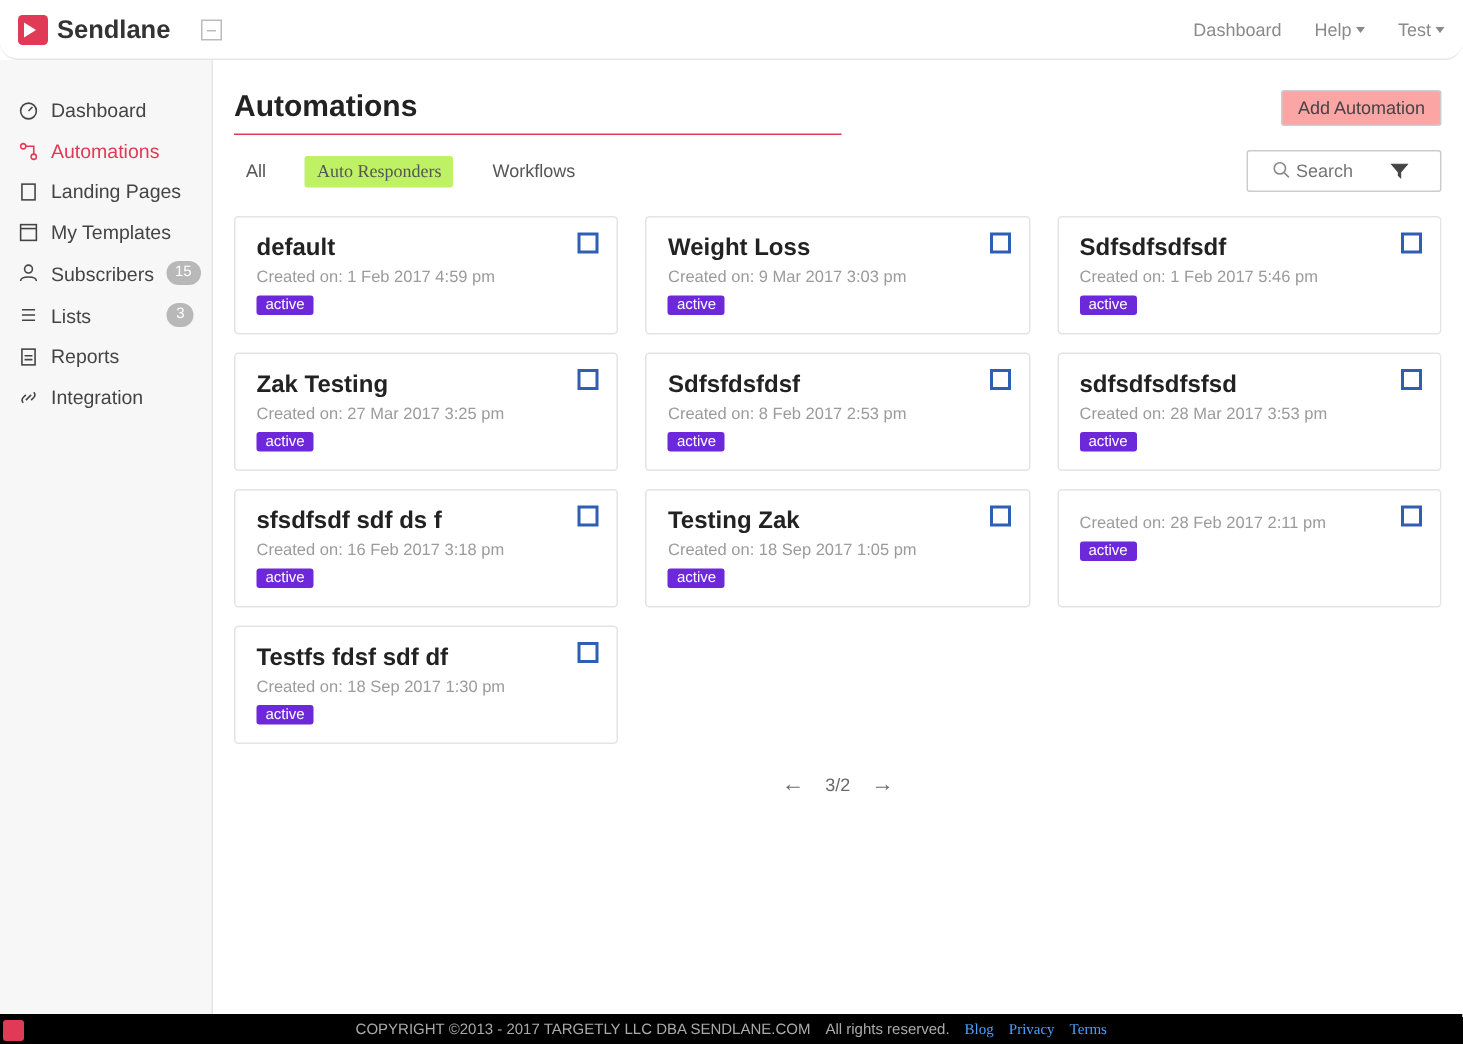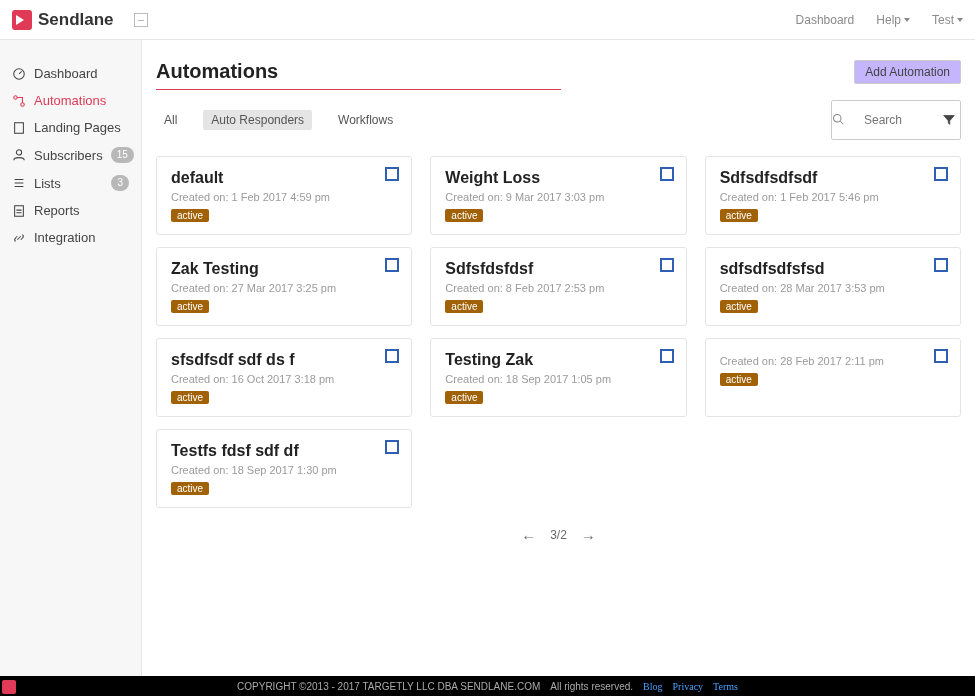--- a/index.html
+++ b/index.html
@@ -15,20 +15,21 @@
     position: relative;
   }
   
   .topbar {
     height: 40px;
     border-bottom: 1px solid #e6e6e6;
     display: flex;
     align-items: center;
     padding: 0 12px;
     background: #fff;
+    border-radius: 12px;
   }
   .brand {
     display: flex;
     align-items: center;
     gap: 6px;
     font-weight: 600;
     font-size: 17px;
     color: #333;
   }
   .brand-mark {
@@ -122,21 +123,21 @@
     align-items:flex-start;
   }
   .page-title {
     font-size: 20px;
     font-weight: 700;
     color: #222;
   }
   .add-btn {
     margin-left:auto;
     border:1px solid #ccc;
-    background:#c4b5fd;
+    background:#fca5a5;
     padding:4px 10px;
     font-size:12px;
     border-radius:2px;
     cursor:pointer;
     color:#444;
   }
   .title-underline {
     height:1px;
     background:#e03a56;
     width:405px;
@@ -149,32 +150,33 @@
     margin-top:10px;
   }
   .tabs { display:flex; gap:18px; font-size:12px;}
   .tab {
     padding:3px 8px;
     color:#555;
     cursor:pointer;
     border-radius:2px;
   }
   .tab.active {
-    background:#e5e5e5;
+    background:#bef264;
+    font-family:Liberation Serif, serif;
   }
   .search-wrap {
     margin-left:auto;
     display:flex;
     align-items:center;
     border:1px solid #ccc;
     border-radius:2px;
-    height:40px;
+    height:28px;
     width:130px;
-    padding:0 0;
-    gap:20px;
+    padding:0 16px;
+    gap:4px;
   }
   .search-wrap input {
     border:none; outline:none; flex:1; font-size:12px; min-width:0;
     color:#555;
   }
   .filter-btn {
     width:22px;height:22px;
     display:flex;align-items:center;justify-content:center;
     cursor:pointer;
   }
@@ -201,21 +203,21 @@
     color:#222;
   }
   .card-meta {
     font-size:11px;
     color:#9b9b9b;
     margin-top:4px;
   }
   .status-badge {
     display:inline-block;
     margin-top:6px;
-    background:#a16207;
+    background:#6d28d9;
     color:#fff;
     font-size:10px;
     padding:1px 6px;
     border-radius:2px;
   }
   .stop-btn {
     position:absolute;
     top:10px; right:12px;
     width:14px;height:14px;
     border:2px solid #2f5fb3;
@@ -300,20 +302,29 @@
       <span class="nav-icon">
           <svg viewBox="0 0 16 16">
             <rect x="3" y="2" width="10" height="12"></rect>
           </svg>
         </span>
       <span>Landing Pages</span>
     </div>
     <div class="nav-item">
       <span class="nav-icon">
           <svg viewBox="0 0 16 16">
+            <rect x="2" y="2" width="12" height="12"></rect>
+            <path d="M2 5 H14"></path>
+          </svg>
+        </span>
+      <span>My Templates</span>
+    </div>
+    <div class="nav-item">
+      <span class="nav-icon">
+          <svg viewBox="0 0 16 16">
             <circle cx="8" cy="5" r="3"></circle>
             <path d="M2 14 C2 10 14 10 14 14"></path>
           </svg>
         </span>
       <span>Subscribers</span>
       <span class="nav-badge">15</span>
     </div>
     <div class="nav-item">
       <span class="nav-icon">
           <svg viewBox="0 0 16 16">
@@ -371,21 +382,21 @@
       </div>
     </div>
 
     <div class="cards" id="cards">
         <div class="card"><div class="card-title">default</div><div class="card-meta">Created on: 1 Feb 2017 4:59 pm</div><span class="status-badge">active</span><span class="stop-btn"></span></div>
         <div class="card"><div class="card-title">Weight Loss</div><div class="card-meta">Created on: 9 Mar 2017 3:03 pm</div><span class="status-badge">active</span><span class="stop-btn"></span></div>
         <div class="card"><div class="card-title">Sdfsdfsdfsdf</div><div class="card-meta">Created on: 1 Feb 2017 5:46 pm</div><span class="status-badge">active</span><span class="stop-btn"></span></div>
         <div class="card"><div class="card-title">Zak Testing</div><div class="card-meta">Created on: 27 Mar 2017 3:25 pm</div><span class="status-badge">active</span><span class="stop-btn"></span></div>
         <div class="card"><div class="card-title">Sdfsfdsfdsf</div><div class="card-meta">Created on: 8 Feb 2017 2:53 pm</div><span class="status-badge">active</span><span class="stop-btn"></span></div>
         <div class="card"><div class="card-title">sdfsdfsdfsfsd</div><div class="card-meta">Created on: 28 Mar 2017 3:53 pm</div><span class="status-badge">active</span><span class="stop-btn"></span></div>
-        <div class="card"><div class="card-title">sfsdfsdf sdf ds f</div><div class="card-meta">Created on: 16 Oct 2017 3:18 pm</div><span class="status-badge">active</span><span class="stop-btn"></span></div>
+        <div class="card"><div class="card-title">sfsdfsdf sdf ds f</div><div class="card-meta">Created on: 16 Feb 2017 3:18 pm</div><span class="status-badge">active</span><span class="stop-btn"></span></div>
         <div class="card"><div class="card-title">Testing Zak</div><div class="card-meta">Created on: 18 Sep 2017 1:05 pm</div><span class="status-badge">active</span><span class="stop-btn"></span></div>
         <div class="card"><div class="card-meta">Created on: 28 Feb 2017 2:11 pm</div><span class="status-badge">active</span><span class="stop-btn"></span></div>
         <div class="card"><div class="card-title">Testfs fdsf sdf df</div><div class="card-meta">Created on: 18 Sep 2017 1:30 pm</div><span class="status-badge">active</span><span class="stop-btn"></span></div>
       </div>
 
     <div class="pagination">
       <span class="arrow">←</span>
       <span>3/2</span>
       <span class="arrow">→</span>
     </div>

